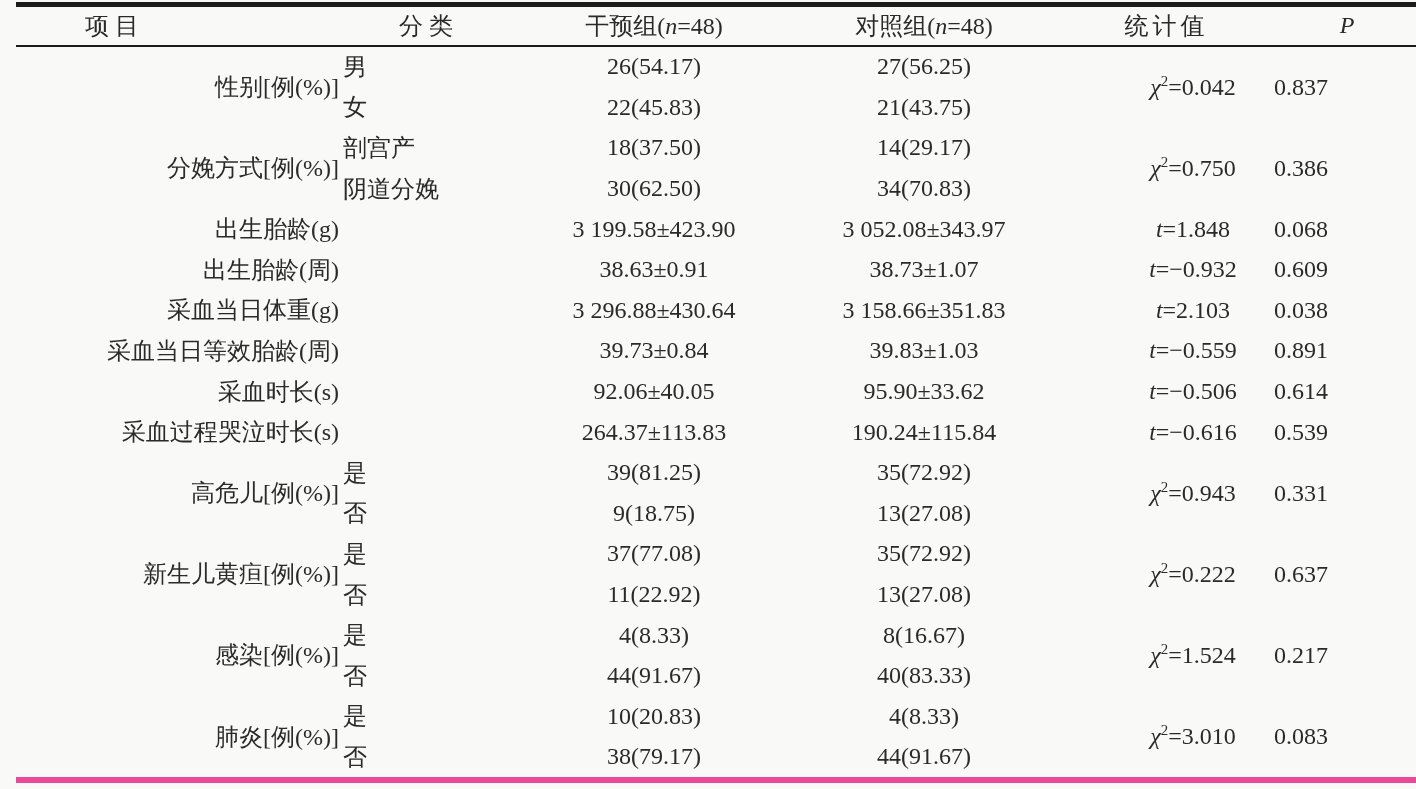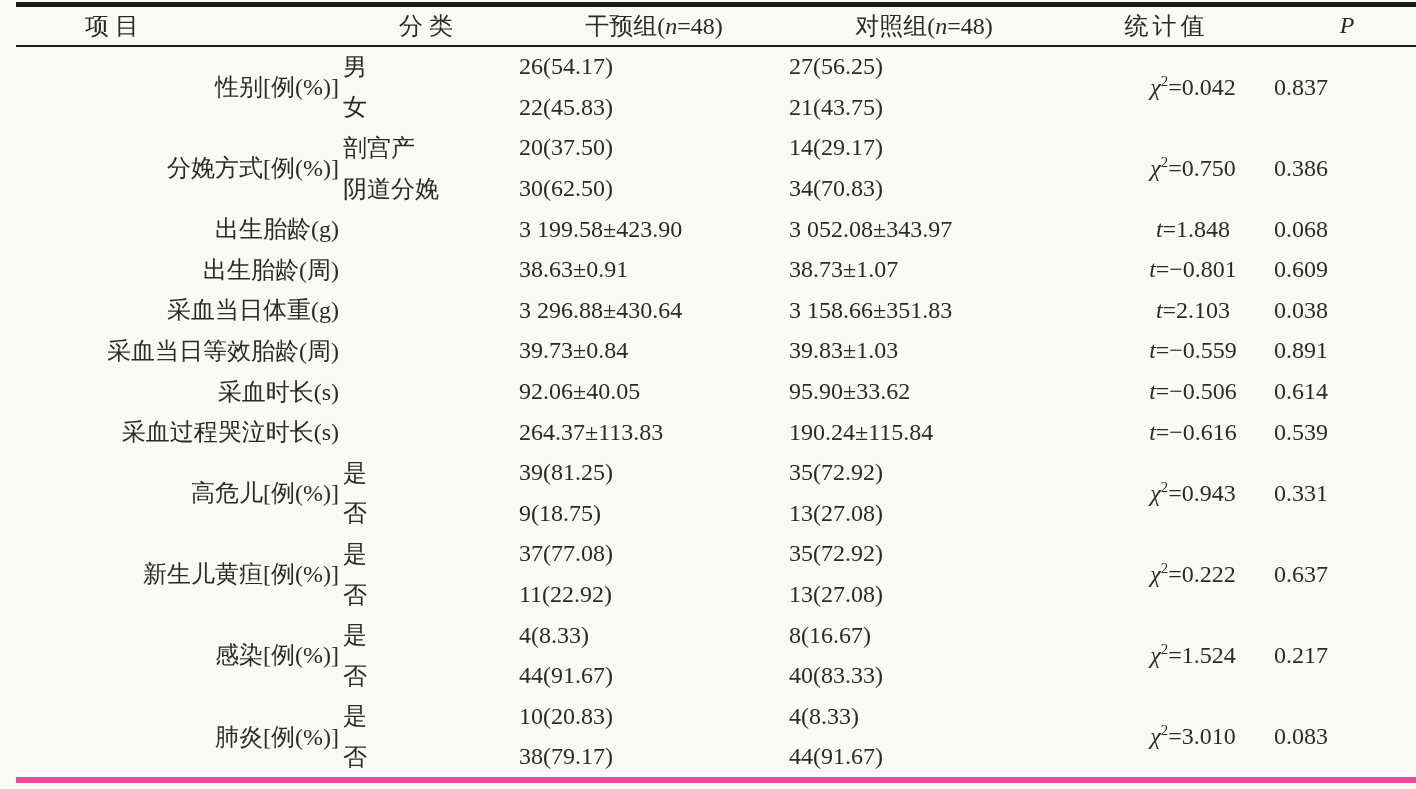--- a/index.html
+++ b/index.html
@@ -40,21 +40,21 @@
   tbody td {
     height:40.6px;
     font-size:24px;
     padding:0;
     vertical-align:middle;
     white-space:nowrap;
     overflow:hidden;
   }
   td.item { text-align:right; padding-left:6px; }
   td.cat  { text-align:left; padding-left:4px; }
-  td.num  { text-align:left; }
+  td.num  { text-align:center; }
   td.stat { text-align:center; padding-left:53px; }
   td.p    { text-align:left; }
   i { font-style:italic; }
   sup { font-size:62%; line-height:0; }
 </style>
 </head>
 <body>
 
 <div class="paper">
   <table class="journal">
@@ -86,21 +86,21 @@
           <td class="p" rowspan="2">0.837</td>
         </tr>
         <tr>
           <td class="cat">女</td>
           <td class="num">22(45.83)</td>
           <td class="num">21(43.75)</td>
         </tr>
         <tr>
           <td class="item" rowspan="2">分娩方式[例(%)]</td>
           <td class="cat">剖宫产</td>
-          <td class="num">20(37.50)</td>
+          <td class="num">18(37.50)</td>
           <td class="num">14(29.17)</td>
           <td class="stat" rowspan="2"><i>χ</i><sup>2</sup><span>=0.750</span></td>
           <td class="p" rowspan="2">0.386</td>
         </tr>
         <tr>
           <td class="cat">阴道分娩</td>
           <td class="num">30(62.50)</td>
           <td class="num">34(70.83)</td>
         </tr>
         <tr>
@@ -109,21 +109,21 @@
           <td class="num">3 199.58±423.90</td>
           <td class="num">3 052.08±343.97</td>
           <td class="stat" rowspan="1"><i>t</i><span>=1.848</span></td>
           <td class="p" rowspan="1">0.068</td>
         </tr>
         <tr>
           <td class="item" rowspan="1">出生胎龄(周)</td>
           <td class="cat"></td>
           <td class="num">38.63±0.91</td>
           <td class="num">38.73±1.07</td>
-          <td class="stat" rowspan="1"><i>t</i><span>=−0.801</span></td>
+          <td class="stat" rowspan="1"><i>t</i><span>=−0.932</span></td>
           <td class="p" rowspan="1">0.609</td>
         </tr>
         <tr>
           <td class="item" rowspan="1">采血当日体重(g)</td>
           <td class="cat"></td>
           <td class="num">3 296.88±430.64</td>
           <td class="num">3 158.66±351.83</td>
           <td class="stat" rowspan="1"><i>t</i><span>=2.103</span></td>
           <td class="p" rowspan="1">0.038</td>
         </tr>

